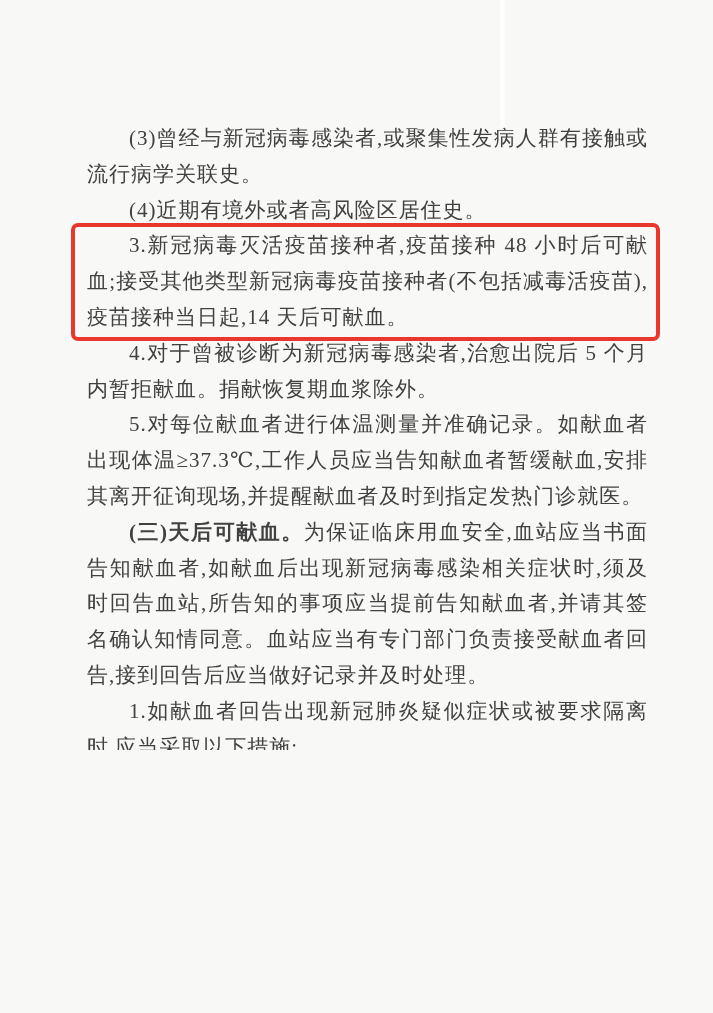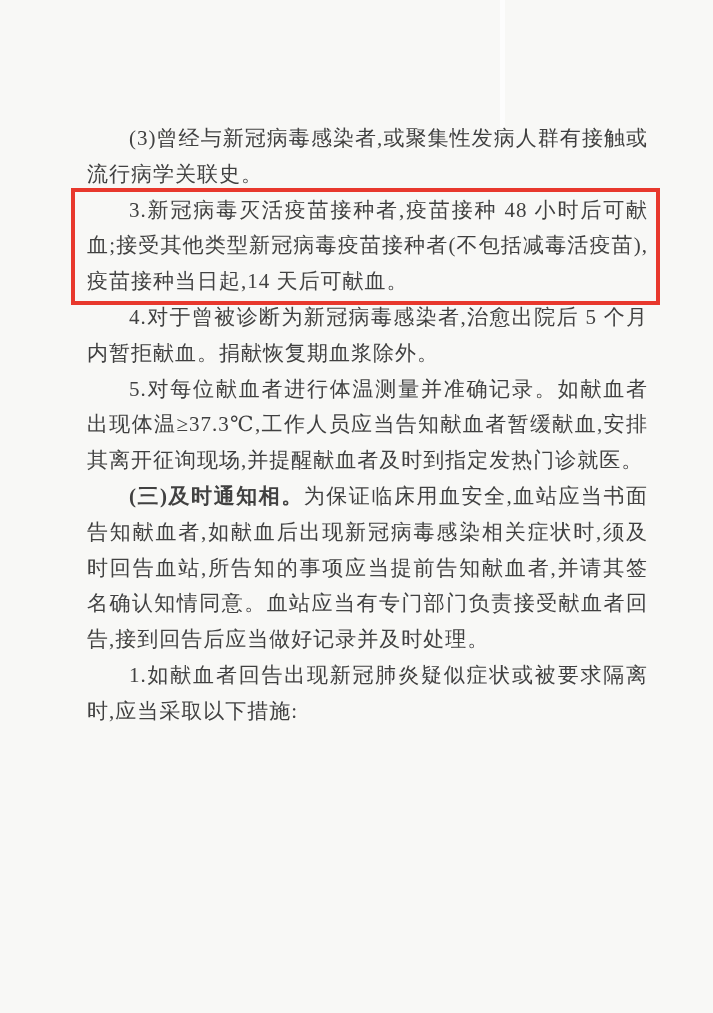--- a/index.html
+++ b/index.html
@@ -33,21 +33,21 @@
     text-justify: inter-ideograph;
     word-break: break-all;
   }
   .content p {
     margin: 0;
     text-indent: 2em;
   }
   .para-prefix { font-weight: bold; }
   .hl-box {
     border: 4px solid var(--hl, #e8382d);
-    border-radius: 0;
+    border-radius: 7px;
     margin: -5px -12px -5px -16px;
     padding: 1px 8px 1px 12px;
   }
   .page-number {
     position: absolute;
     left: 538px; top: 917px;
     font-size: 18px;
     letter-spacing: 2px;
     color: #4a4a4a;
     white-space: pre;
@@ -56,31 +56,32 @@
 </head>
 <body style="background: rgb(248, 248, 246);">
 
 <div class="page" style="background: rgb(248, 248, 246); color: rgb(65, 65, 65);">
   <div class="scan-line"></div>
 
   <div class="content">
 
     <p><span class="para-prefix"></span><span>(3)曾经与新冠病毒感染者,或聚集性发病人群有接触或流行病学关联史。</span></p>
 
+    <p><span class="para-prefix"></span><span>(4)近期有境外或者高风险区居住史。</span></p>
 
 
     <div class="hl-box">
       <p><span class="para-prefix"></span><span>3.新冠病毒灭活疫苗接种者,疫苗接种 48 小时后可献血;接受其他类型新冠病毒疫苗接种者(不包括减毒活疫苗),疫苗接种当日起,14 天后可献血。</span></p>
     </div>
 
     <p><span class="para-prefix"></span><span>4.对于曾被诊断为新冠病毒感染者,治愈出院后 5 个月内暂拒献血。捐献恢复期血浆除外。</span></p>
 
     <p><span class="para-prefix"></span><span>5.对每位献血者进行体温测量并准确记录。如献血者出现体温≥37.3℃,工作人员应当告知献血者暂缓献血,安排其离开征询现场,并提醒献血者及时到指定发热门诊就医。</span></p>
 
-    <p><span class="para-prefix">(三)及时通知相。</span><span>为保证临床用血安全,血站应当书面告知献血者,如献血后出现新冠病毒感染相关症状时,须及时回告血站,所告知的事项应当提前告知献血者,并请其签名确认知情同意。血站应当有专门部门负责接受献血者回告,接到回告后应当做好记录并及时处理。</span></p>
+    <p><span class="para-prefix">(三)天后可献血。</span><span>为保证临床用血安全,血站应当书面告知献血者,如献血后出现新冠病毒感染相关症状时,须及时回告血站,所告知的事项应当提前告知献血者,并请其签名确认知情同意。血站应当有专门部门负责接受献血者回告,接到回告后应当做好记录并及时处理。</span></p>
 
     <p><span class="para-prefix"></span><span>1.如献血者回告出现新冠肺炎疑似症状或被要求隔离时,应当采取以下措施:</span></p>
 
 
 
 
   </div>
 
   <div class="page-number">— 9 —</div>
 </div>

